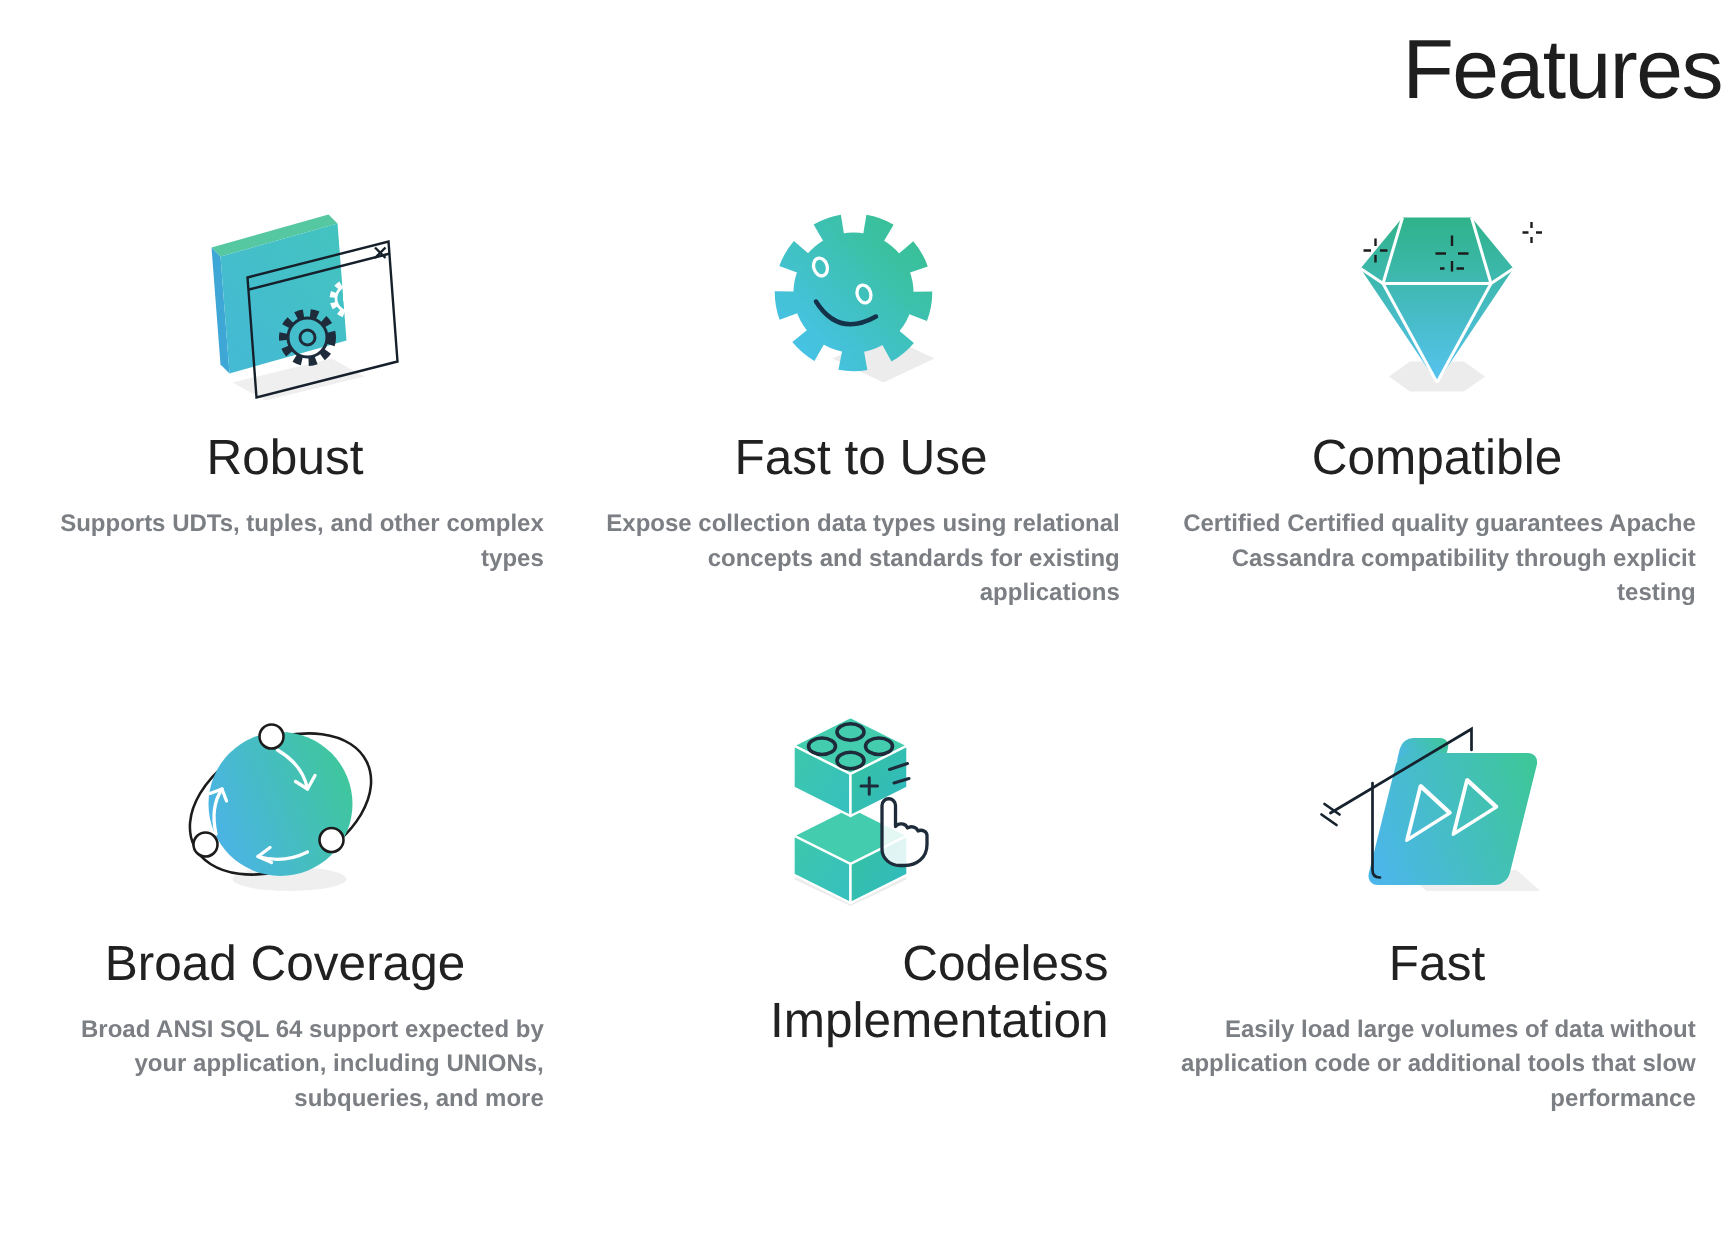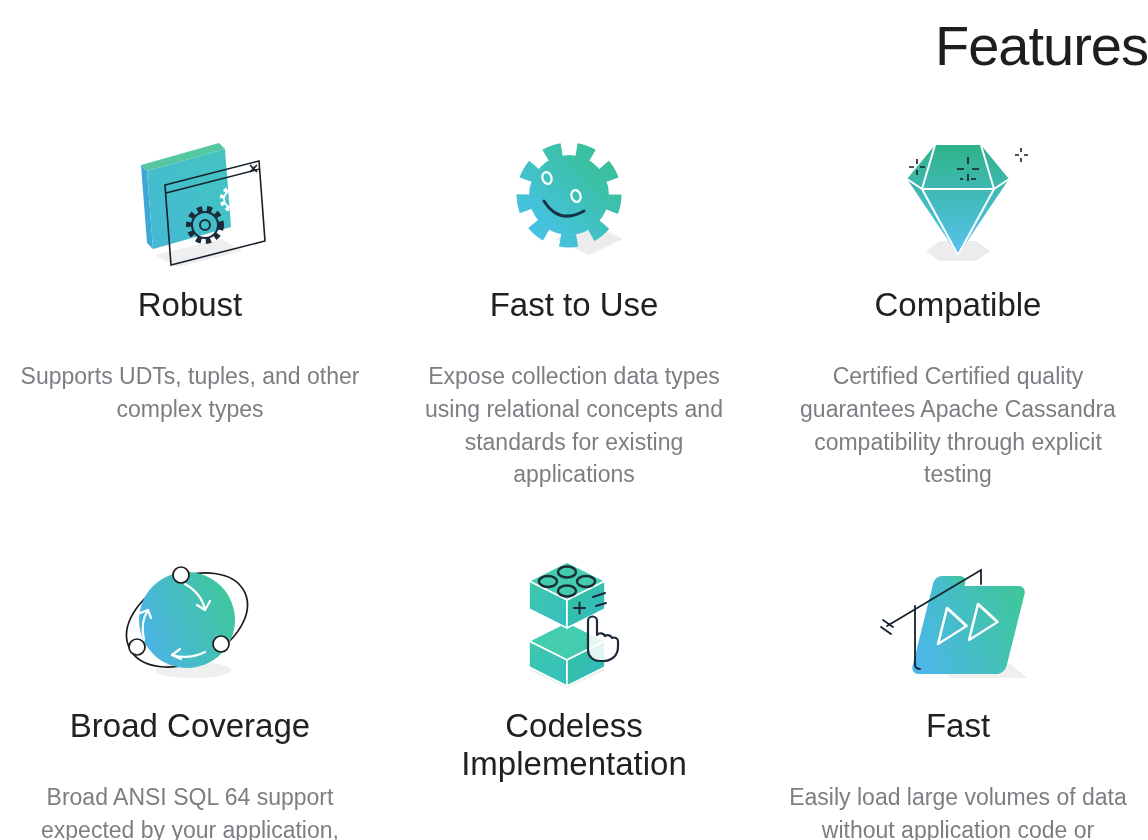--- a/index.html
+++ b/index.html
@@ -26,44 +26,43 @@
     display: grid;
     grid-template-columns: 1fr 1fr 1fr;
     column-gap: 16px;
     row-gap: 54px;
     padding: 0 6px;
   }
   .feature-card {
     display: flex;
     flex-direction: column;
     align-items: center;
-    text-align: center;
+    text-align: right;
   }
   .feature-icon {
     height: 152px;
     display: flex;
     align-items: center;
     justify-content: center;
     margin-bottom: 10px;
   }
   .feature-title {
     font-size: 33px;
     font-weight: 300;
     color: #212121;
     line-height: 1.15;
     margin-bottom: 15px;
     max-width: 330px;
   }
   .feature-desc {
-    font-size: 23px;
-    font-weight: 400;
+    font-size: 16px;
+    font-weight: 700;
     color: #7b7e83;
     line-height: 1.42;
     max-width: 345px;
-    margin-top: 21px;
   }
 </style>
 </head>
 <body>
 
 <h1 class="page-title">Features</h1>
 
 <div class="features-grid">
 
   <div class="feature-card">

